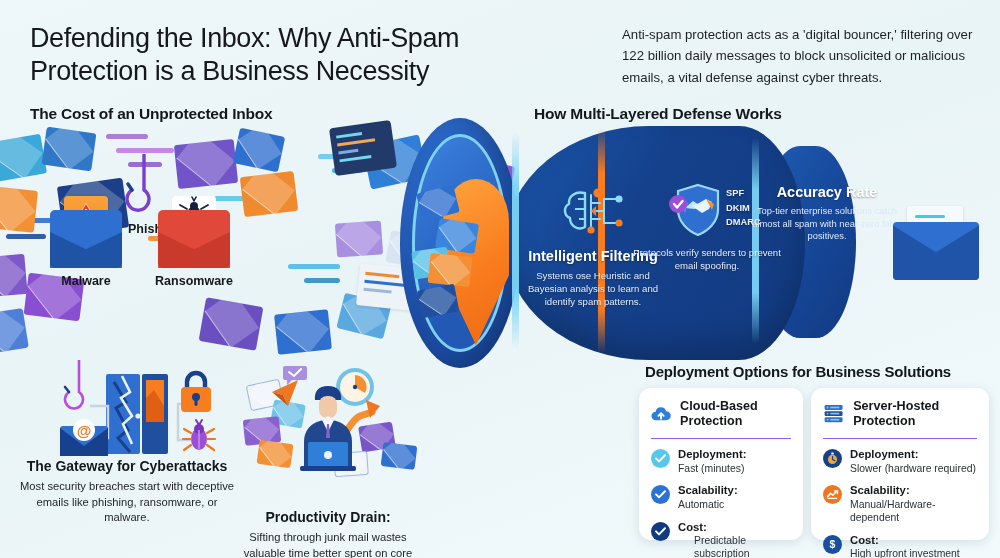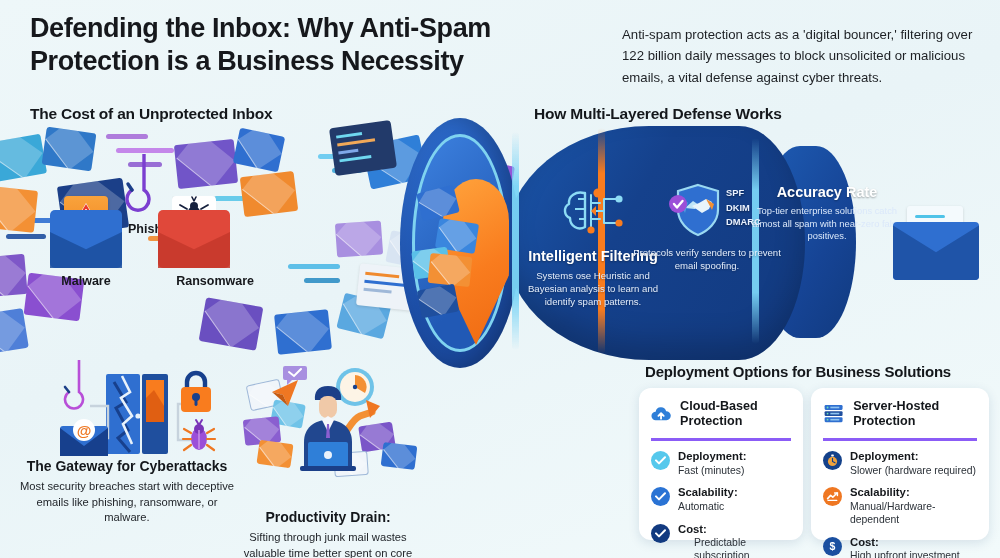--- a/index.html
+++ b/index.html
@@ -11,22 +11,22 @@
     overflow: hidden;
     position: relative;
   }
   #root { position: relative; width: 1000px; height: 558px;
     background: linear-gradient(160deg,#eef7f9 0%, #e9f4f7 45%, #f2fafb 100%); }
 
   .abs { position: absolute; }
 
   
   #main-title {
-    left: 30px; top: 12px; width: 520px;
-    font-size: 27px; font-weight: bold; line-height: 1.22;
+    left: 30px; top: 22px; width: 520px;
+    font-size: 27px; font-weight: normal; line-height: 1.22;
     color: #16181c; letter-spacing: -0.4px;
   }
   #intro-paragraph {
     left: 622px; top: 24px; width: 352px;
     font-size: 13.2px; line-height: 1.62; color: #1d2024;
   }
 
   .section-head {
     font-size: 15.5px; font-weight: bold; color: #14171b;
     letter-spacing: -0.2px;
@@ -145,21 +145,21 @@
   .bl-block { position:absolute; text-align:center; }
   .bl-title { font-size: 14px; font-weight: bold; color:#14171b; line-height:1.22; }
   .bl-desc  { font-size: 11.2px; color:#22262b; line-height:1.38; margin-top:4px; }
 
   
   .dep-card {
     position:absolute; background:#fff; border-radius: 12px; padding: 11px 12px 12px 12px;
     box-shadow: 0 3px 11px rgba(25,60,110,.13);
   }
   .dep-head { display:flex; align-items:center; gap:9px; padding-bottom:9px;
-              border-bottom: 3px solid #8b5cf6; }
+              border-bottom: 1px solid #8b5cf6; }
   .dep-head-title { font-size: 12.6px; font-weight:bold; color:#14171b; line-height:1.2; }
   .dep-row { display:flex; align-items:flex-start; gap:8px; margin-top: 9px; }
   .dep-dot { width:19px; height:19px; border-radius:50%; flex:0 0 19px;
              display:flex; align-items:center; justify-content:center; margin-top:1px; }
   .dep-k { font-size: 11.3px; font-weight:bold; color:#14171b; line-height:1.18; }
   .dep-v { font-size: 10.4px; color:#2b3138; line-height:1.24; margin-top:1px; }
 </style>
 </head>
 <body>
 
@@ -281,21 +281,21 @@
         <svg width="44" height="40" viewBox="0 0 44 40" style="display:block;">
           <ellipse cx="22" cy="19" rx="7" ry="9" fill="#16213e"></ellipse>
           <circle cx="22" cy="10" r="4" fill="#16213e"></circle>
           <path d="M15 13 L8 9 M15 19 L7 19 M15 25 L8 30 M29 13 L36 9 M29 19 L37 19 M29 25 L36 30" stroke="#16213e" stroke-width="1.8" stroke-linecap="round" fill="none"></path>
           <path d="M22 5 L20 1 M22 5 L24 1" stroke="#16213e" stroke-width="1.6" stroke-linecap="round"></path>
         </svg>
       </div>
       <div class="body" style="background:#e0483a;"></div>
       <div class="vfold" style="background:#c4382c;"></div>
     </div>
-    <div class="threat-label" style="left:170px;top:148px;width:96px;text-align:right;">Ransomware</div>
+    <div class="threat-label" style="left:158px;top:148px;width:96px;text-align:center;">Ransomware</div>
   </div>
 
   <div class="abs" id="funnel">
     <div class="funnel-shell">
 
       <div id="funnel-neck"></div>
 
       <div id="funnel-body"></div>
 
       <div id="shield-mouth">

